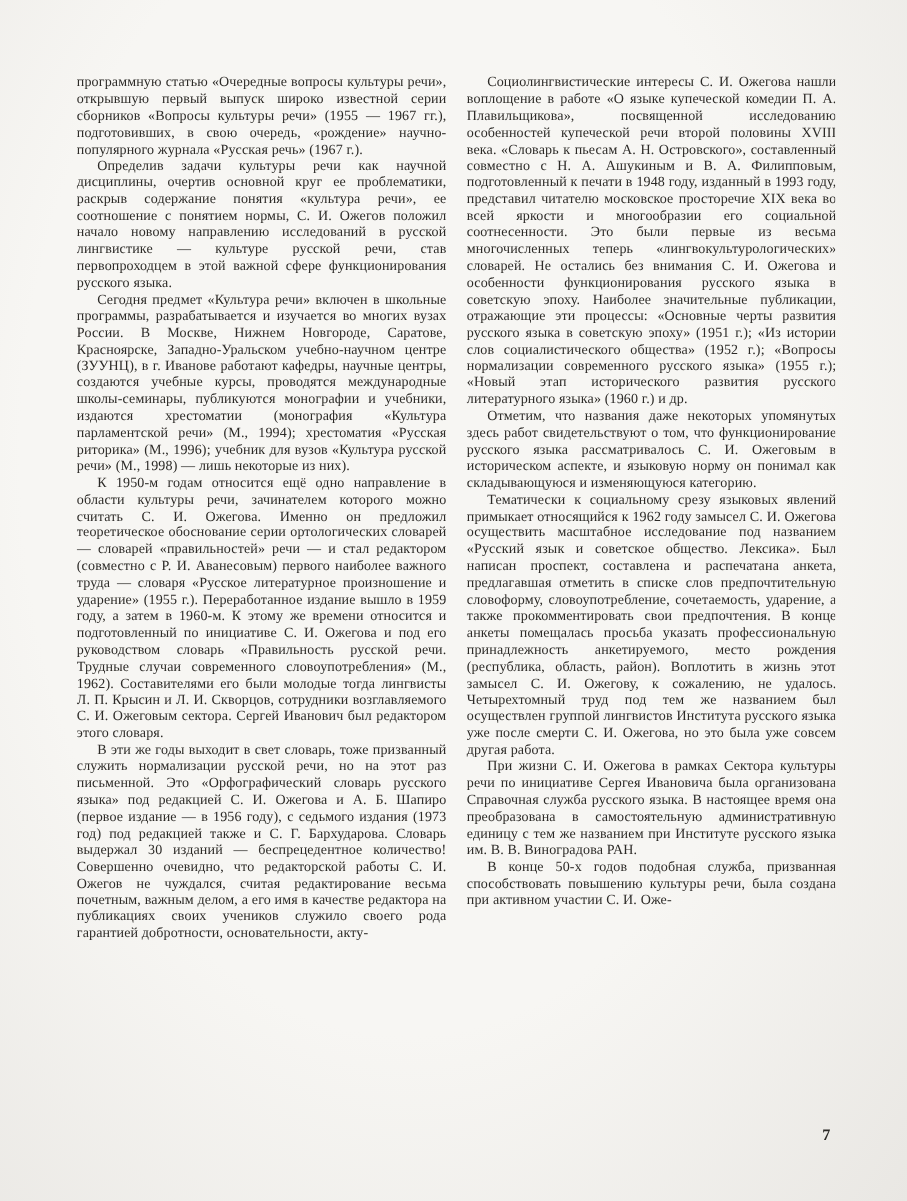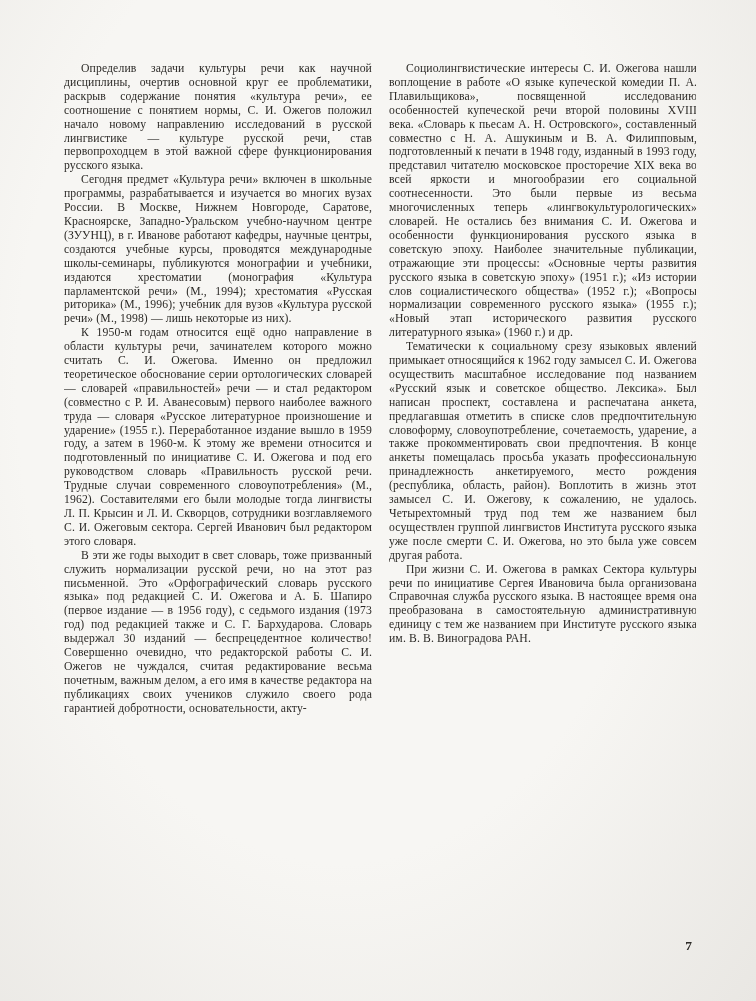--- a/index.html
+++ b/index.html
@@ -52,25 +52,28 @@
     font-size: 13.5px;
     color: #2c2a27;
   }
 </style>
 </head>
 <body>
 
 <div class="page">
   <div class="text-columns">
     <div class="column" id="col-left">
+        <p class="para no-indent">программную статью «Очередные вопросы культуры речи», открывшую первый выпуск широко известной серии сборников «Вопросы культуры речи» (1955 — 1967 гг.), подготовивших, в свою очередь, «рождение» научно-популярного журнала «Русская речь» (1967 г.).</p>
         <p class="para">Определив задачи культуры речи как научной дисциплины, очертив основной круг ее проблематики, раскрыв содержание понятия «культура речи», ее соотношение с понятием нормы, С. И. Ожегов положил начало новому направлению исследований в русской лингвистике — культуре русской речи, став первопроходцем в этой важной сфере функционирования русского языка.</p>
         <p class="para">Сегодня предмет «Культура речи» включен в школьные программы, разрабатывается и изучается во многих вузах России. В Москве, Нижнем Новгороде, Саратове, Красноярске, Западно-Уральском учебно-научном центре (ЗУУНЦ), в г. Иванове работают кафедры, научные центры, создаются учебные курсы, проводятся международные школы-семинары, публикуются монографии и учебники, издаются хрестоматии (монография «Культура парламентской речи» (М., 1994); хрестоматия «Русская риторика» (М., 1996); учебник для вузов «Культура русской речи» (М., 1998) — лишь некоторые из них).</p>
         <p class="para">К 1950-м годам относится ещё одно направление в области культуры речи, зачинателем которого можно считать С. И. Ожегова. Именно он предложил теоретическое обоснование серии ортологических словарей — словарей «правильностей» речи — и стал редактором (совместно с Р. И. Аванесовым) первого наиболее важного труда — словаря «Русское литературное произношение и ударение» (1955 г.). Переработанное издание вышло в 1959 году, а затем в 1960-м. К этому же времени относится и подготовленный по инициативе С. И. Ожегова и под его руководством словарь «Правильность русской речи. Трудные случаи современного словоупотребления» (М., 1962). Составителями его были молодые тогда лингвисты Л. П. Крысин и Л. И. Скворцов, сотрудники возглавляемого С. И. Ожеговым сектора. Сергей Иванович был редактором этого словаря.</p>
         <p class="para">В эти же годы выходит в свет словарь, тоже призванный служить нормализации русской речи, но на этот раз письменной. Это «Орфографический словарь русского языка» под редакцией С. И. Ожегова и А. Б. Шапиро (первое издание — в 1956 году), с седьмого издания (1973 год) под редакцией также и С. Г. Бархударова. Словарь выдержал 30 изданий — беспрецедентное количество! Совершенно очевидно, что редакторской работы С. И. Ожегов не чуждался, считая редактирование весьма почетным, важным делом, а его имя в качестве редактора на публикациях своих учеников служило своего рода гарантией добротности, основательности, акту-</p>
       </div>
     <div class="column" id="col-right">
         <p class="para">Социолингвистические интересы С. И. Ожегова нашли воплощение в работе «О языке купеческой комедии П. А. Плавильщикова», посвященной исследованию особенностей купеческой речи второй половины XVIII века. «Словарь к пьесам А. Н. Островского», составленный совместно с Н. А. Ашукиным и В. А. Филипповым, подготовленный к печати в 1948 году, изданный в 1993 году, представил читателю московское просторечие XIX века во всей яркости и многообразии его социальной соотнесенности. Это были первые из весьма многочисленных теперь «лингвокультурологических» словарей. Не остались без внимания С. И. Ожегова и особенности функционирования русского языка в советскую эпоху. Наиболее значительные публикации, отражающие эти процессы: «Основные черты развития русского языка в советскую эпоху» (1951 г.); «Из истории слов социалистического общества» (1952 г.); «Вопросы нормализации современного русского языка» (1955 г.); «Новый этап исторического развития русского литературного языка» (1960 г.) и др.</p>
+        <p class="para">Отметим, что названия даже некоторых упомянутых здесь работ свидетельствуют о том, что функционирование русского языка рассматривалось С. И. Ожеговым в историческом аспекте, и языковую норму он понимал как складывающуюся и изменяющуюся категорию.</p>
         <p class="para">Тематически к социальному срезу языковых явлений примыкает относящийся к 1962 году замысел С. И. Ожегова осуществить масштабное исследование под названием «Русский язык и советское общество. Лексика». Был написан проспект, составлена и распечатана анкета, предлагавшая отметить в списке слов предпочтительную словоформу, словоупотребление, сочетаемость, ударение, а также прокомментировать свои предпочтения. В конце анкеты помещалась просьба указать профессиональную принадлежность анкетируемого, место рождения (республика, область, район). Воплотить в жизнь этот замысел С. И. Ожегову, к сожалению, не удалось. Четырехтомный труд под тем же названием был осуществлен группой лингвистов Института русского языка уже после смерти С. И. Ожегова, но это была уже совсем другая работа.</p>
         <p class="para">При жизни С. И. Ожегова в рамках Сектора культуры речи по инициативе Сергея Ивановича была организована Справочная служба русского языка. В настоящее время она преобразована в самостоятельную административную единицу с тем же названием при Институте русского языка им. В. В. Виноградова РАН.</p>
+        <p class="para">В конце 50-х годов подобная служба, призванная способствовать повышению культуры речи, была создана при активном участии С. И. Оже-</p>
       </div>
   </div>
   <div class="page-number">7</div>
 </div>
 
 </body></html>

